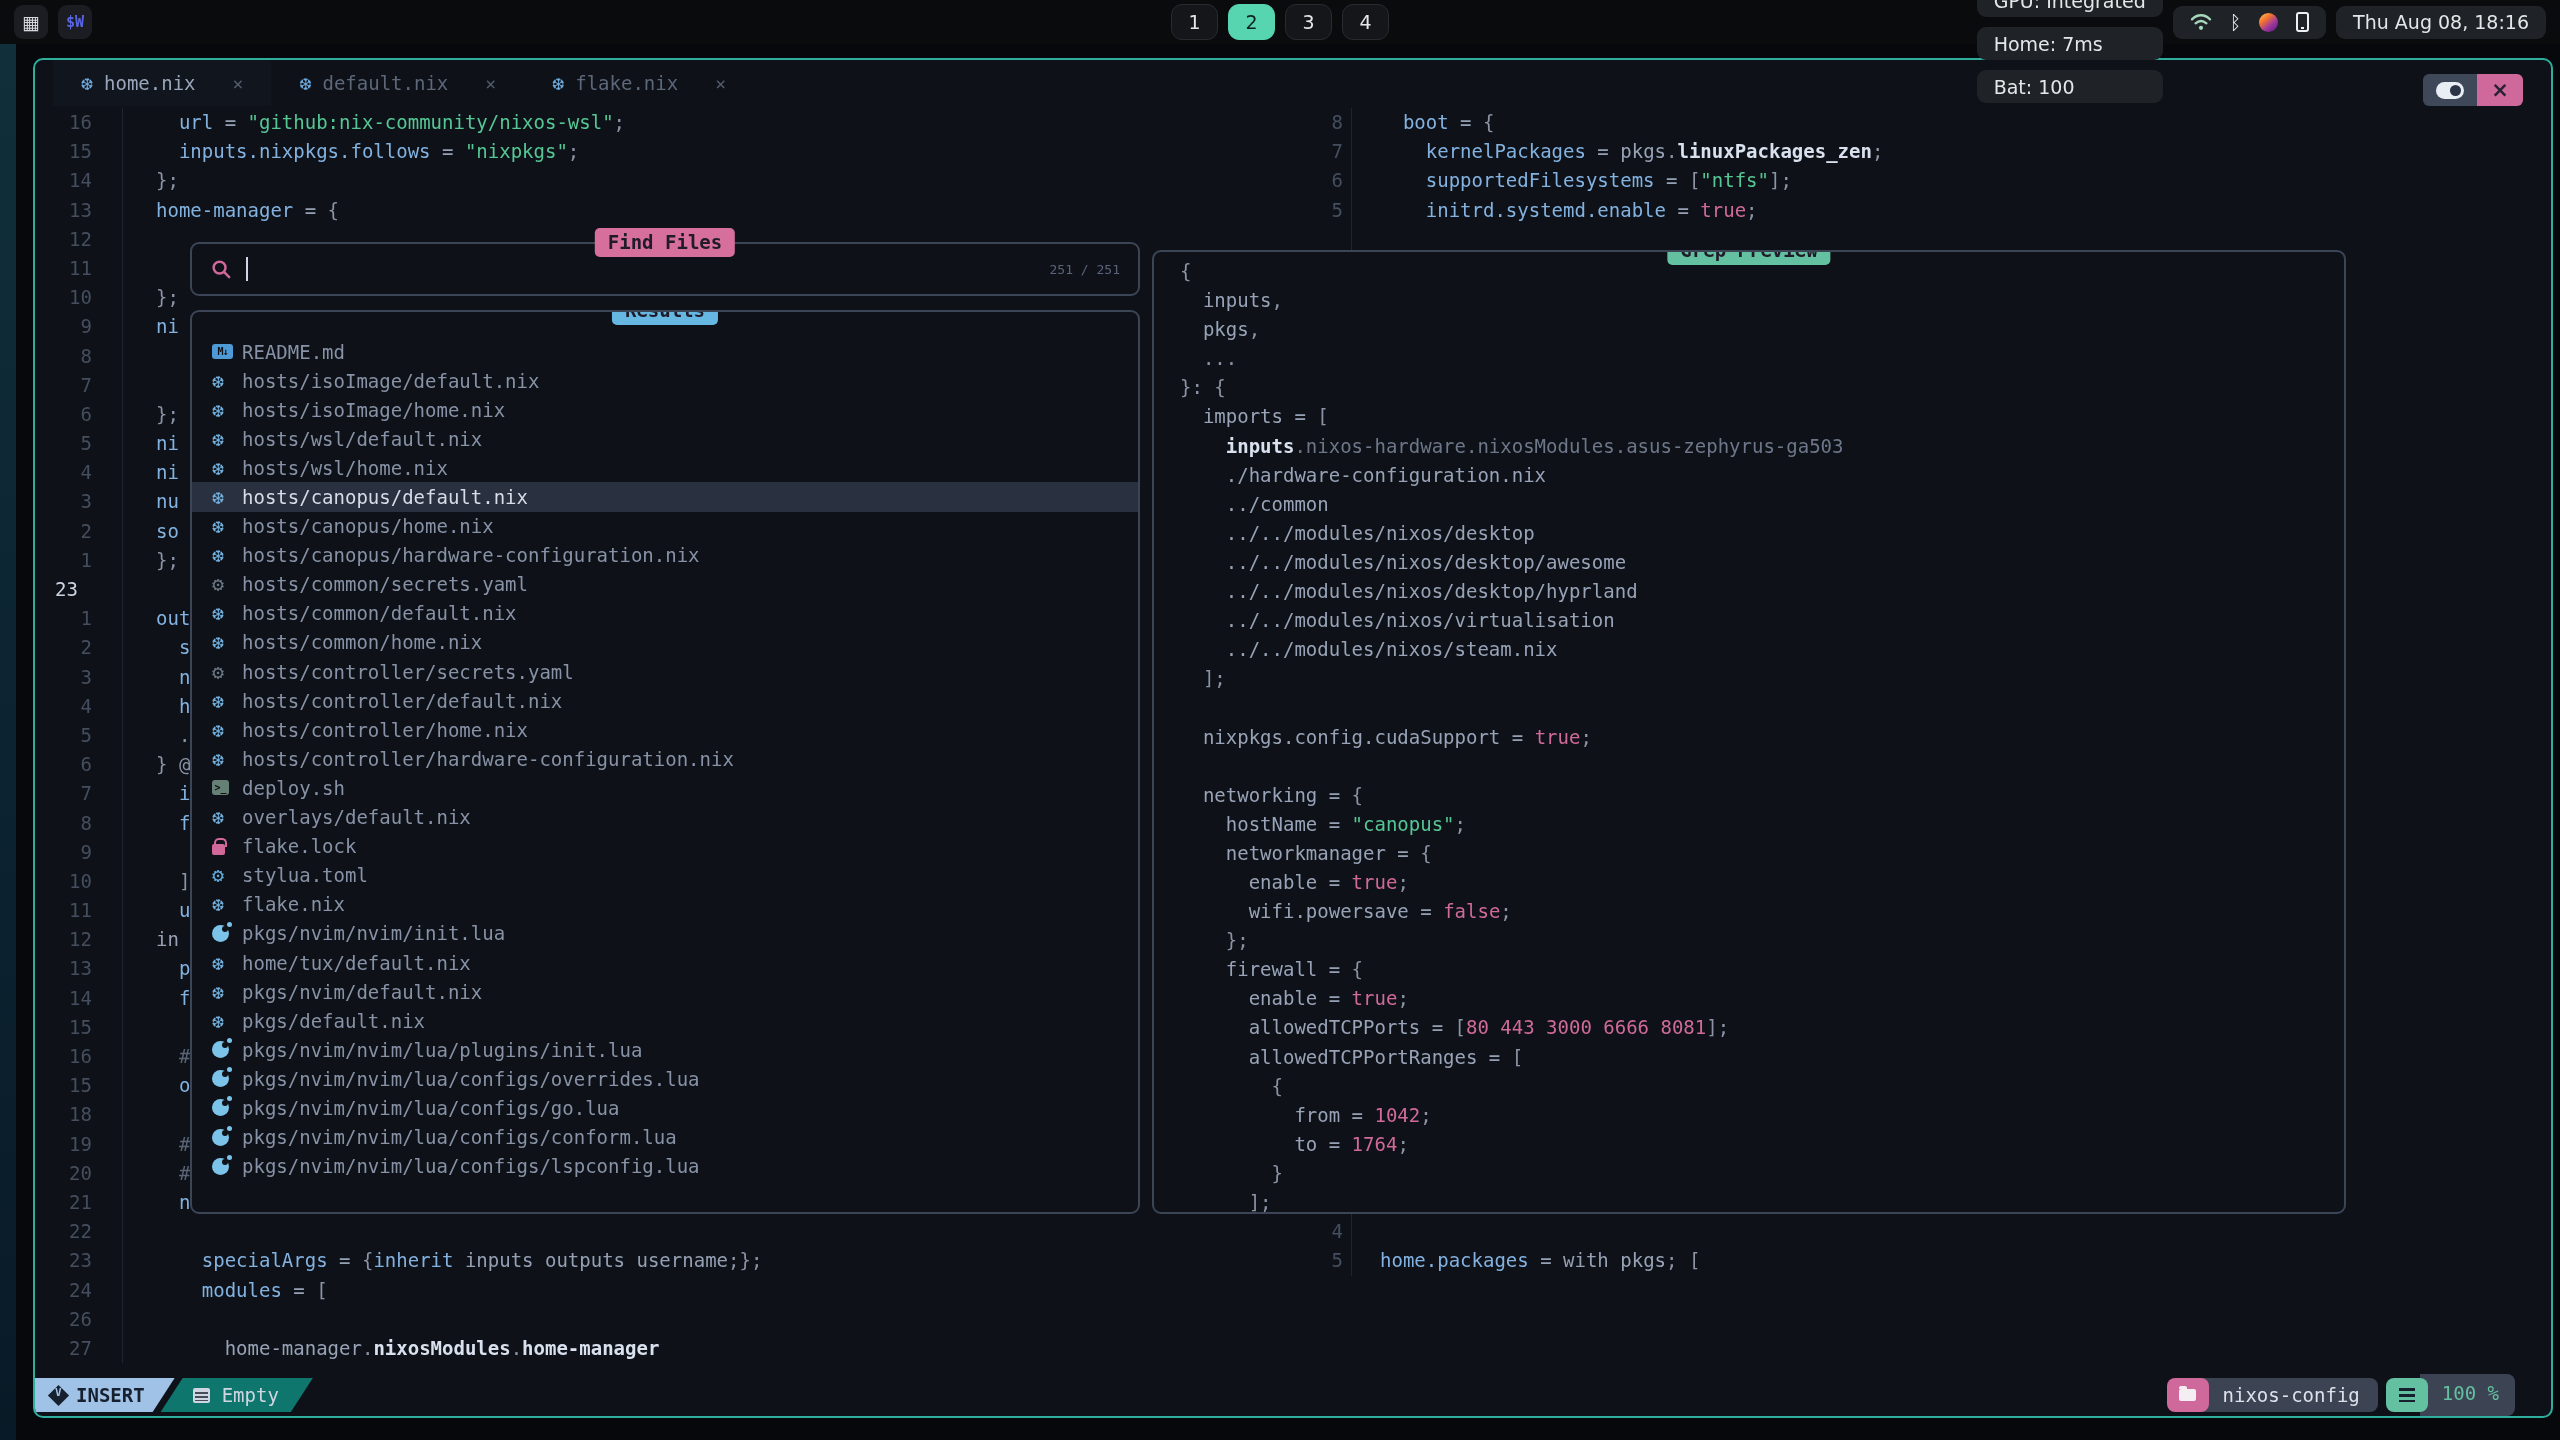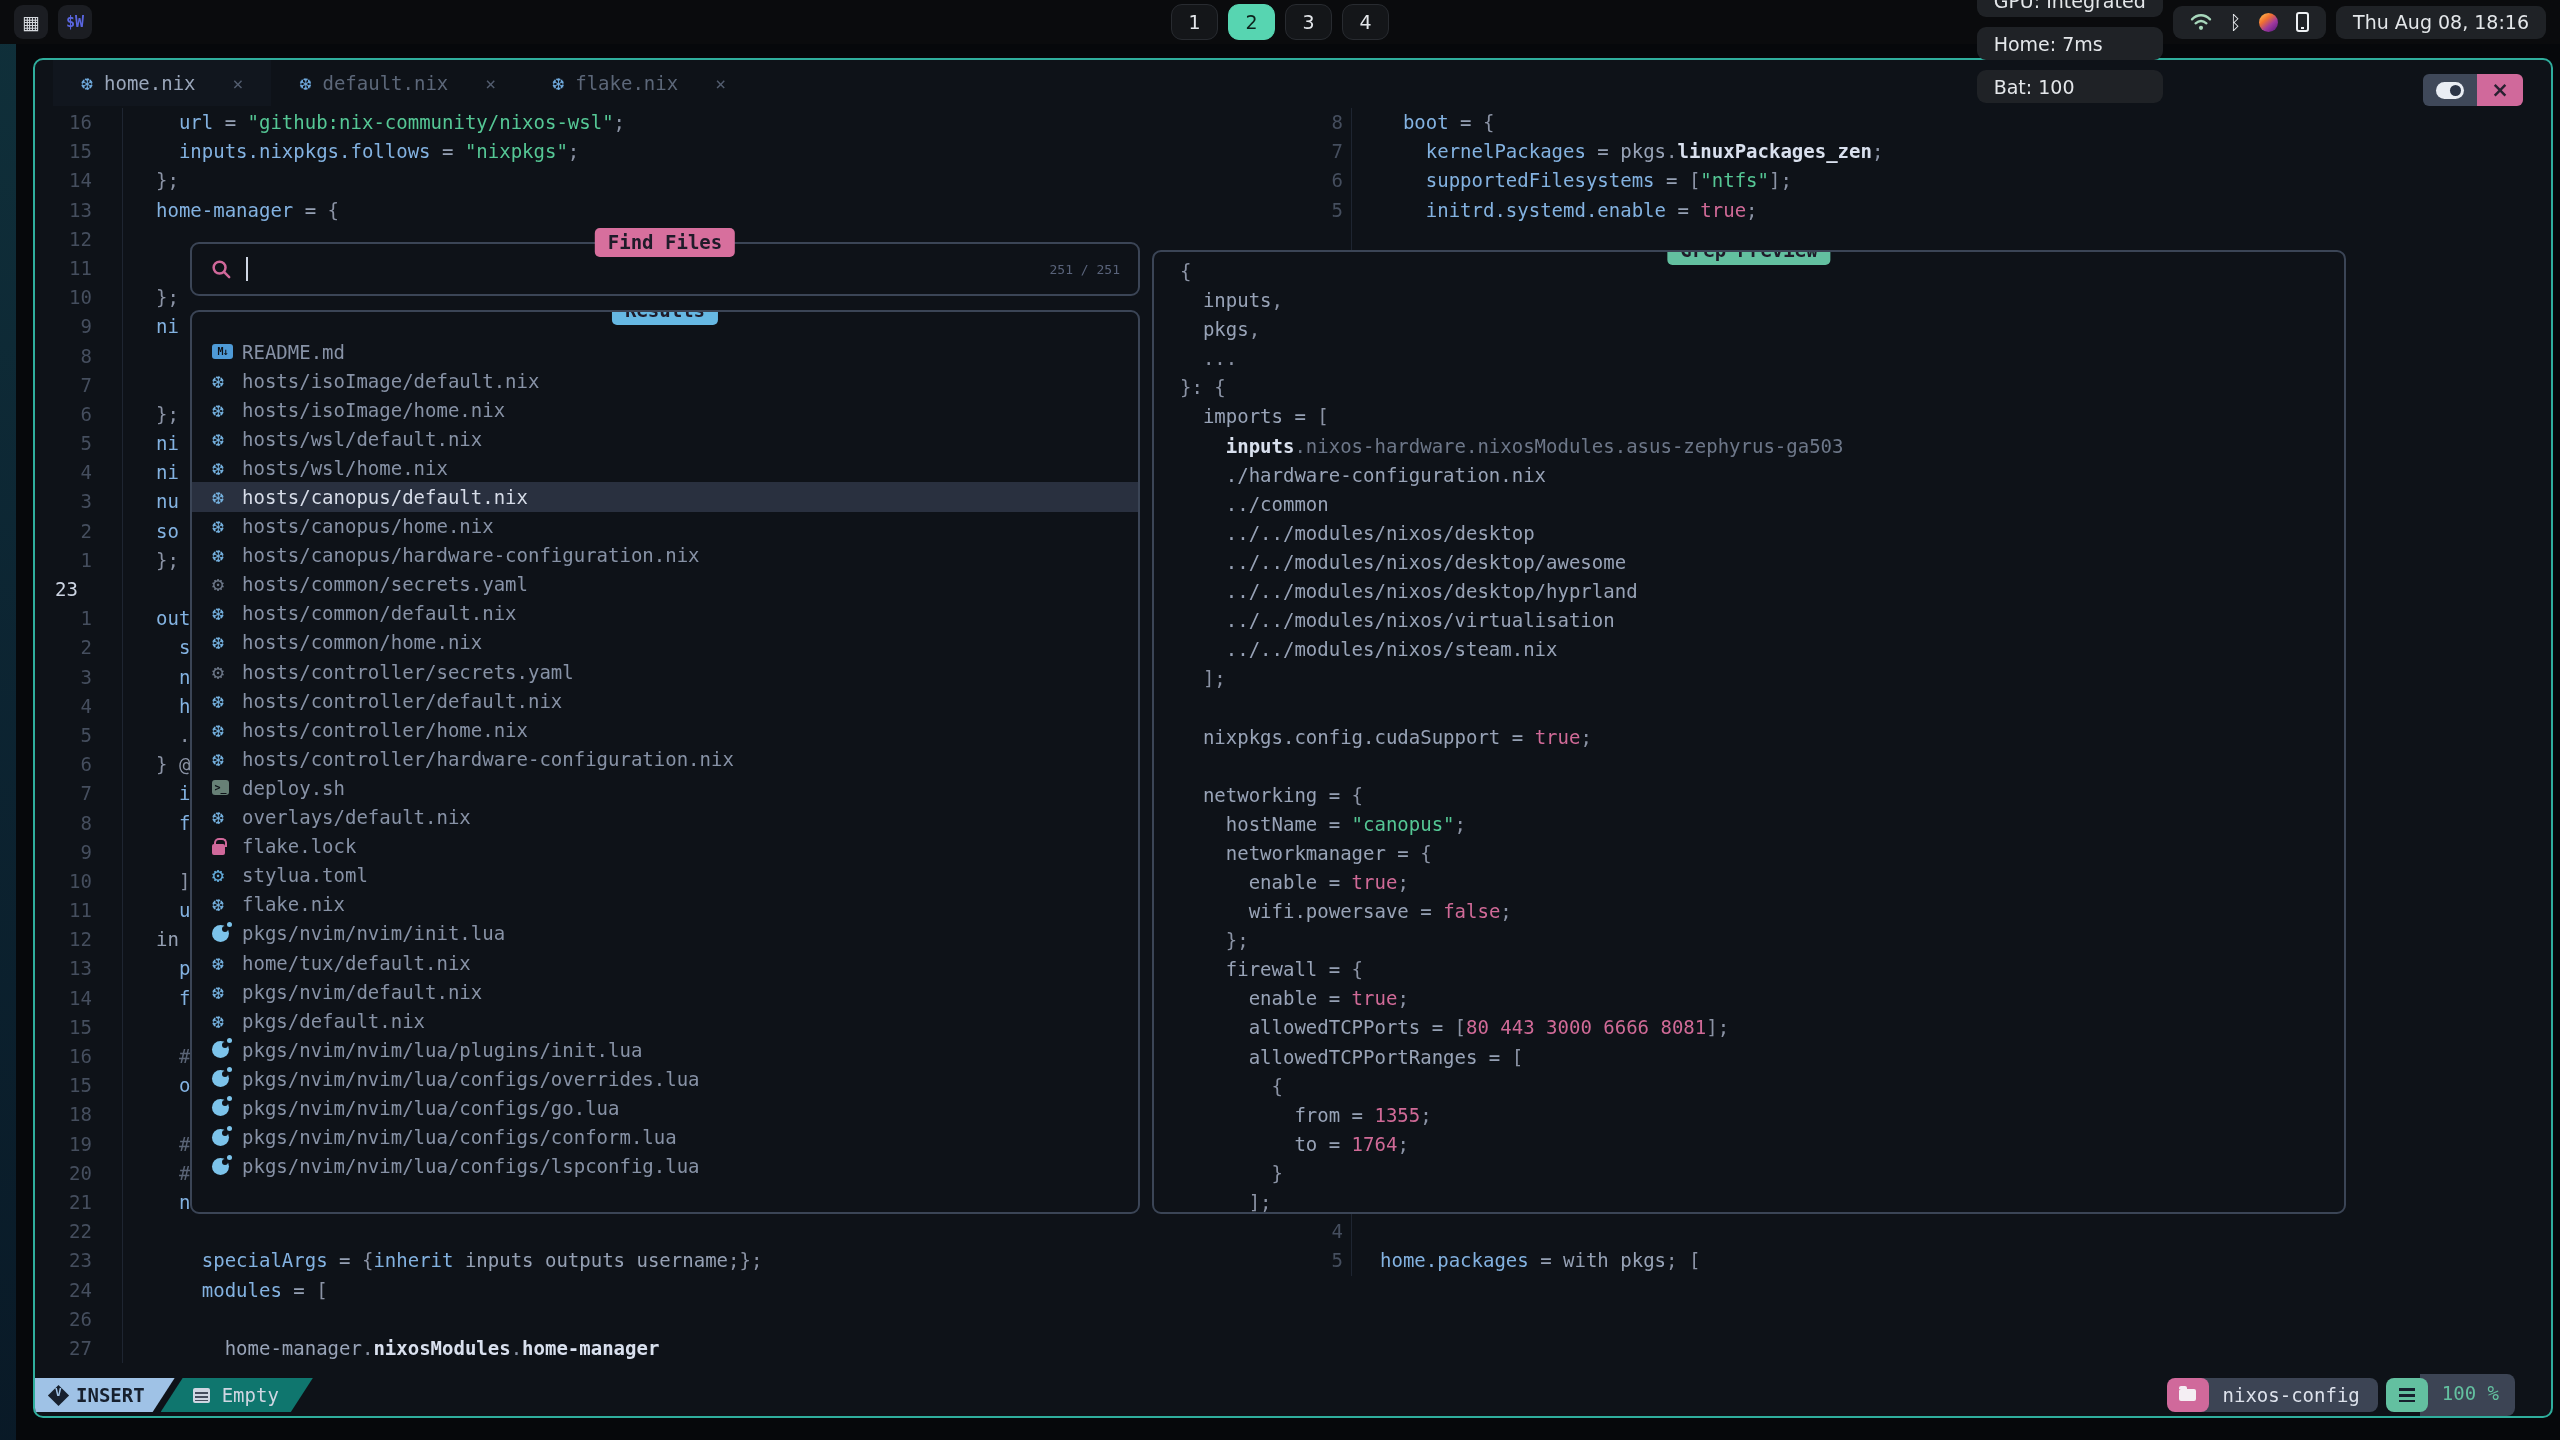--- a/index.html
+++ b/index.html
@@ -744,21 +744,21 @@
         <div class="pl"><span class="tk-t">    </span><span class="tk-key">hostName</span><span class="tk-t"> = </span><span class="tk-str">"canopus"</span><span class="tk-pun">;</span></div>
         <div class="pl"><span class="tk-t">    </span><span class="tk-key">networkmanager</span><span class="tk-t"> = </span><span class="tk-pun">{</span></div>
         <div class="pl"><span class="tk-t">      </span><span class="tk-key">enable</span><span class="tk-t"> = </span><span class="tk-num">true</span><span class="tk-pun">;</span></div>
         <div class="pl"><span class="tk-t">      </span><span class="tk-key">wifi.powersave</span><span class="tk-t"> = </span><span class="tk-num">false</span><span class="tk-pun">;</span></div>
         <div class="pl"><span class="tk-t">    </span><span class="tk-pun">};</span></div>
         <div class="pl"><span class="tk-t">    </span><span class="tk-key">firewall</span><span class="tk-t"> = </span><span class="tk-pun">{</span></div>
         <div class="pl"><span class="tk-t">      </span><span class="tk-key">enable</span><span class="tk-t"> = </span><span class="tk-num">true</span><span class="tk-pun">;</span></div>
         <div class="pl"><span class="tk-t">      </span><span class="tk-key">allowedTCPPorts</span><span class="tk-t"> = </span><span class="tk-pun">[</span><span class="tk-num">80 443 3000 6666 8081</span><span class="tk-pun">];</span></div>
         <div class="pl"><span class="tk-t">      </span><span class="tk-key">allowedTCPPortRanges</span><span class="tk-t"> = </span><span class="tk-pun">[</span></div>
         <div class="pl"><span class="tk-t">        </span><span class="tk-pun">{</span></div>
-        <div class="pl"><span class="tk-t">          </span><span class="tk-key">from</span><span class="tk-t"> = </span><span class="tk-num">1355</span><span class="tk-pun">;</span></div>
+        <div class="pl"><span class="tk-t">          </span><span class="tk-key">from</span><span class="tk-t"> = </span><span class="tk-num">1042</span><span class="tk-pun">;</span></div>
         <div class="pl"><span class="tk-t">          </span><span class="tk-key">to</span><span class="tk-t"> = </span><span class="tk-num">1764</span><span class="tk-pun">;</span></div>
         <div class="pl"><span class="tk-t">        </span><span class="tk-pun">}</span></div>
         <div class="pl"><span class="tk-t">      </span><span class="tk-pun">];</span></div>
       </div>
   </div>
 
   <div class="statusbar">
     <div class="sb-left">
       <div class="sb-mode">
         <span class="vim-ic"></span>

